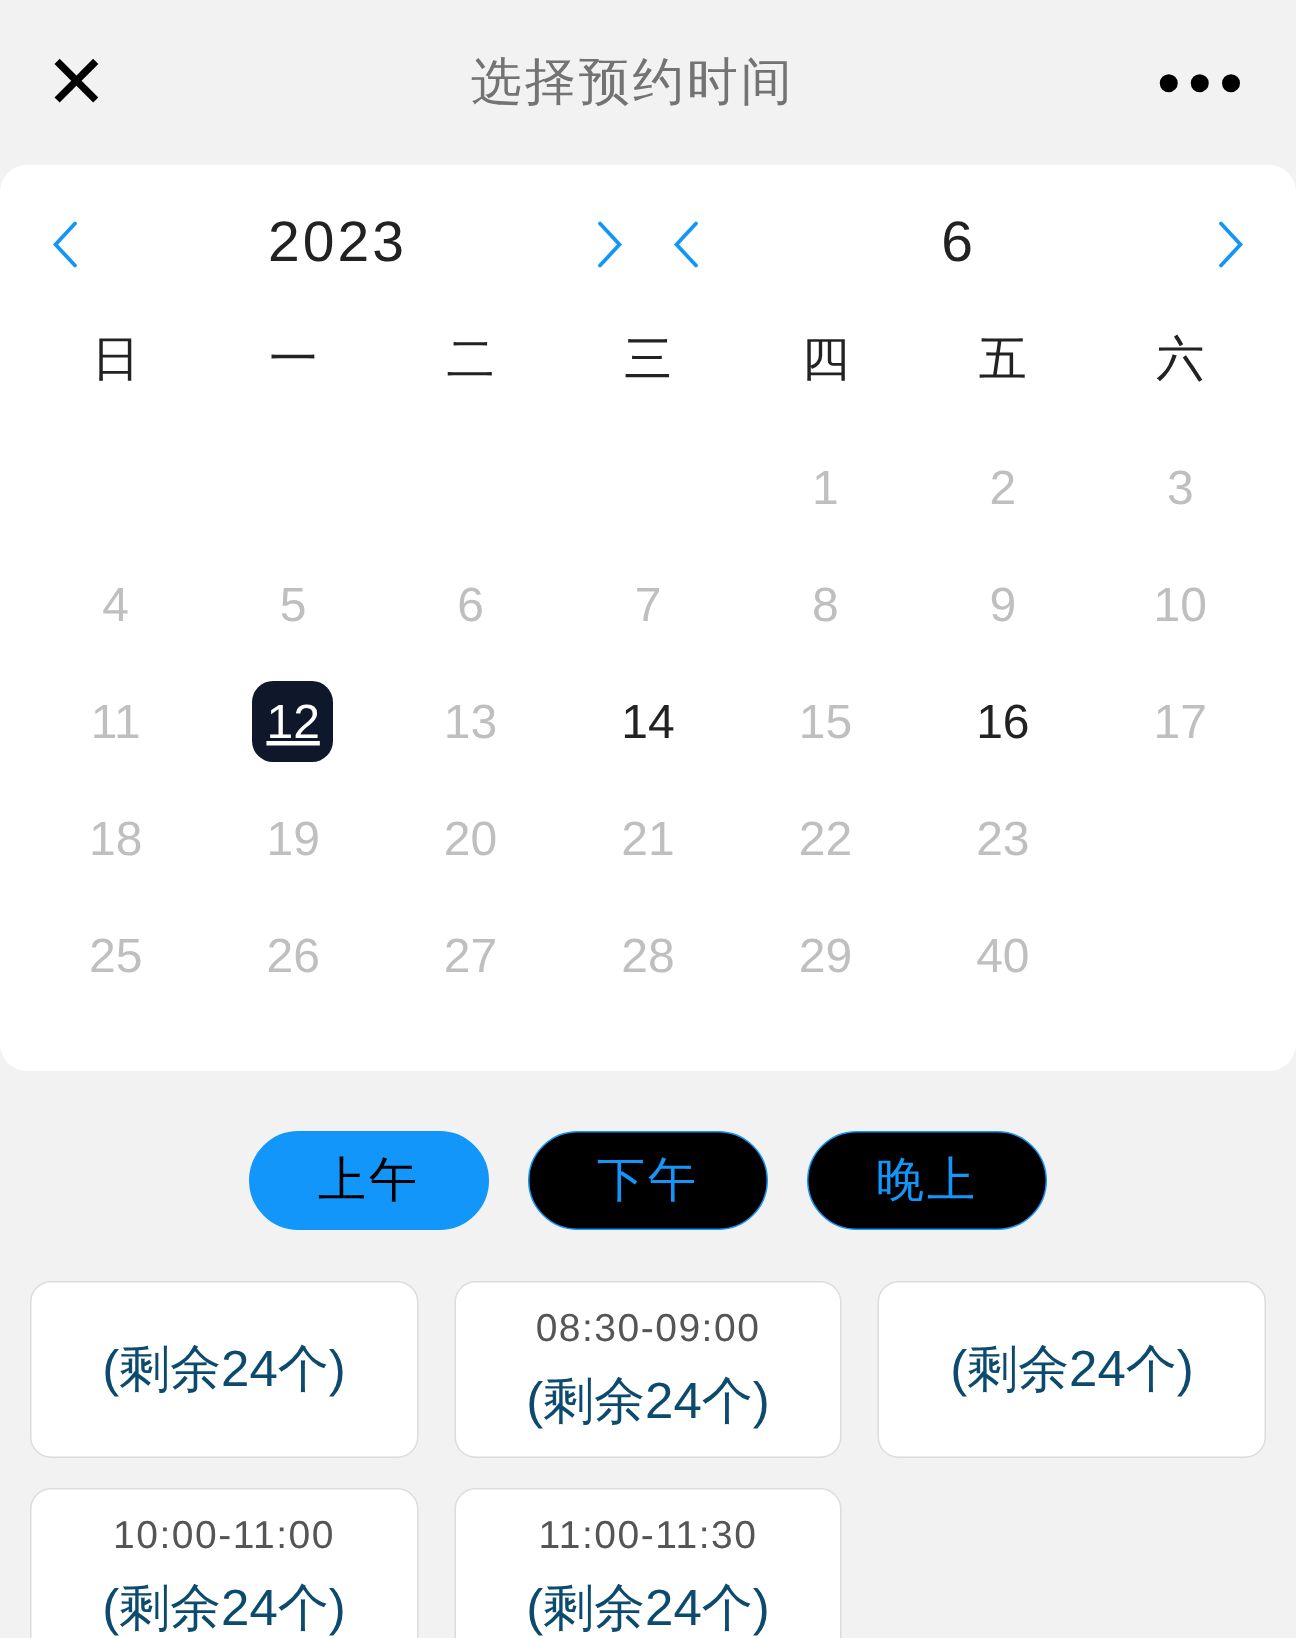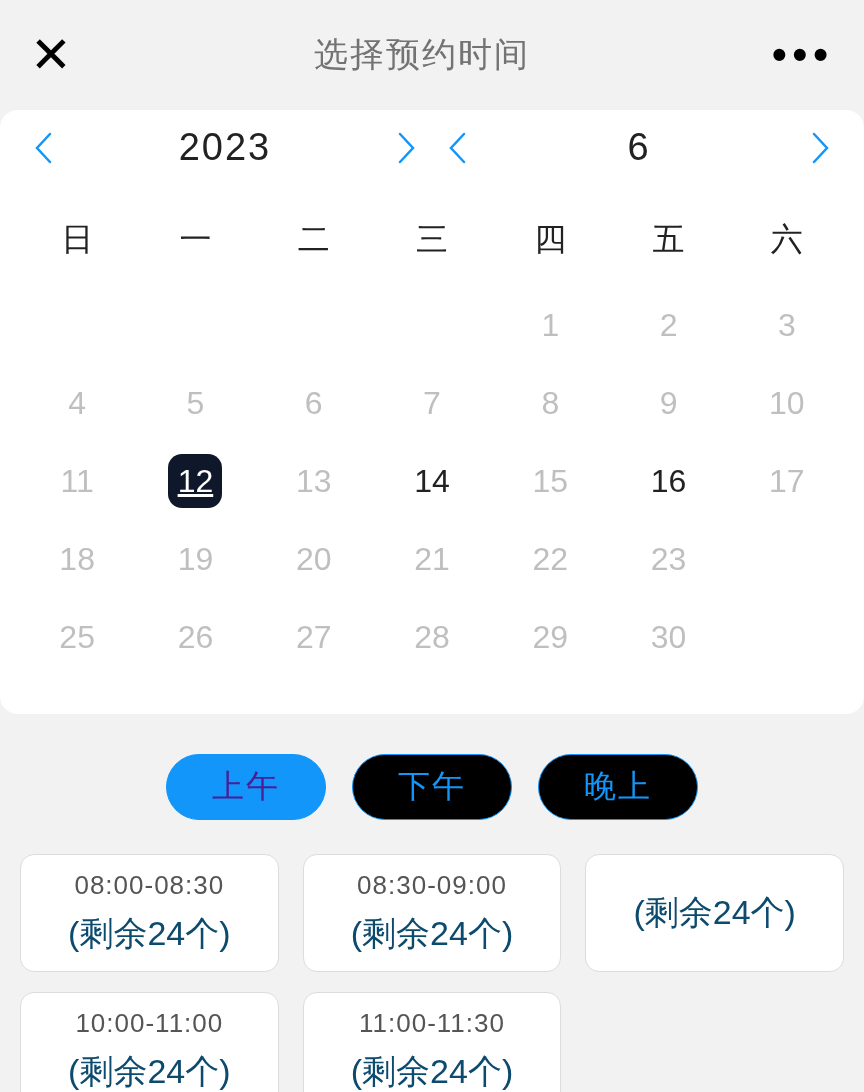--- a/index.html
+++ b/index.html
@@ -38,21 +38,21 @@
     }
     .calendar-card {
       background: #fff;
       border-radius: 18px;
       margin: 0;
       padding: 16px 18px 38px;
     }
     .year-month-row {
       display: flex;
       height: 58px;
-      align-items: flex-start;
+      align-items: flex-end;
     }
     .ym-half {
       flex: 1;
       display: flex;
       align-items: center;
       justify-content: space-between;
       padding: 0 8px;
     }
     .chev {
       width: 34px;
@@ -119,21 +119,21 @@
       justify-content: center;
       font-size: 32px;
       cursor: pointer;
       border: 1.5px solid #1296fa;
       color: #1296fa;
       background: #000000;
       letter-spacing: 2px;
     }
     .period-pill.active {
       background: #1296fa;
-      color: #4c1d95;
+      color: #000000;
       border-color: #1296fa;
     }
     .slot-grid {
       display: grid;
       grid-template-columns: repeat(3, 1fr);
       gap: 20px 24px;
       padding: 34px 20px 20px;
     }
     .slot-card {
       background: #fff;
@@ -306,38 +306,37 @@
         <div class="day-cell">
           <span class="day-num">27</span>
         </div>
         <div class="day-cell">
           <span class="day-num">28</span>
         </div>
         <div class="day-cell">
           <span class="day-num">29</span>
         </div>
         <div class="day-cell">
-          <span class="day-num">30</span>
+          <span class="day-num">40</span>
         </div>
         <div class="day-cell empty">
           <span class="day-num"></span>
         </div>
       </div>
     </div>
 </div>
 
 <div class="period-row" id="period-row">
     <div class="period-pill active">上午</div>
     <div class="period-pill">下午</div>
     <div class="period-pill">晚上</div>
   </div>
 
 <div class="slot-grid" id="slot-grid">
     <div class="slot-card">
-      <div class="slot-time">08:00-08:30</div>
       <div class="slot-remain">(剩余24个)</div>
     </div>
     <div class="slot-card">
       <div class="slot-time">08:30-09:00</div>
       <div class="slot-remain">(剩余24个)</div>
     </div>
     <div class="slot-card">
       <div class="slot-remain">(剩余24个)</div>
     </div>
     <div class="slot-card">

